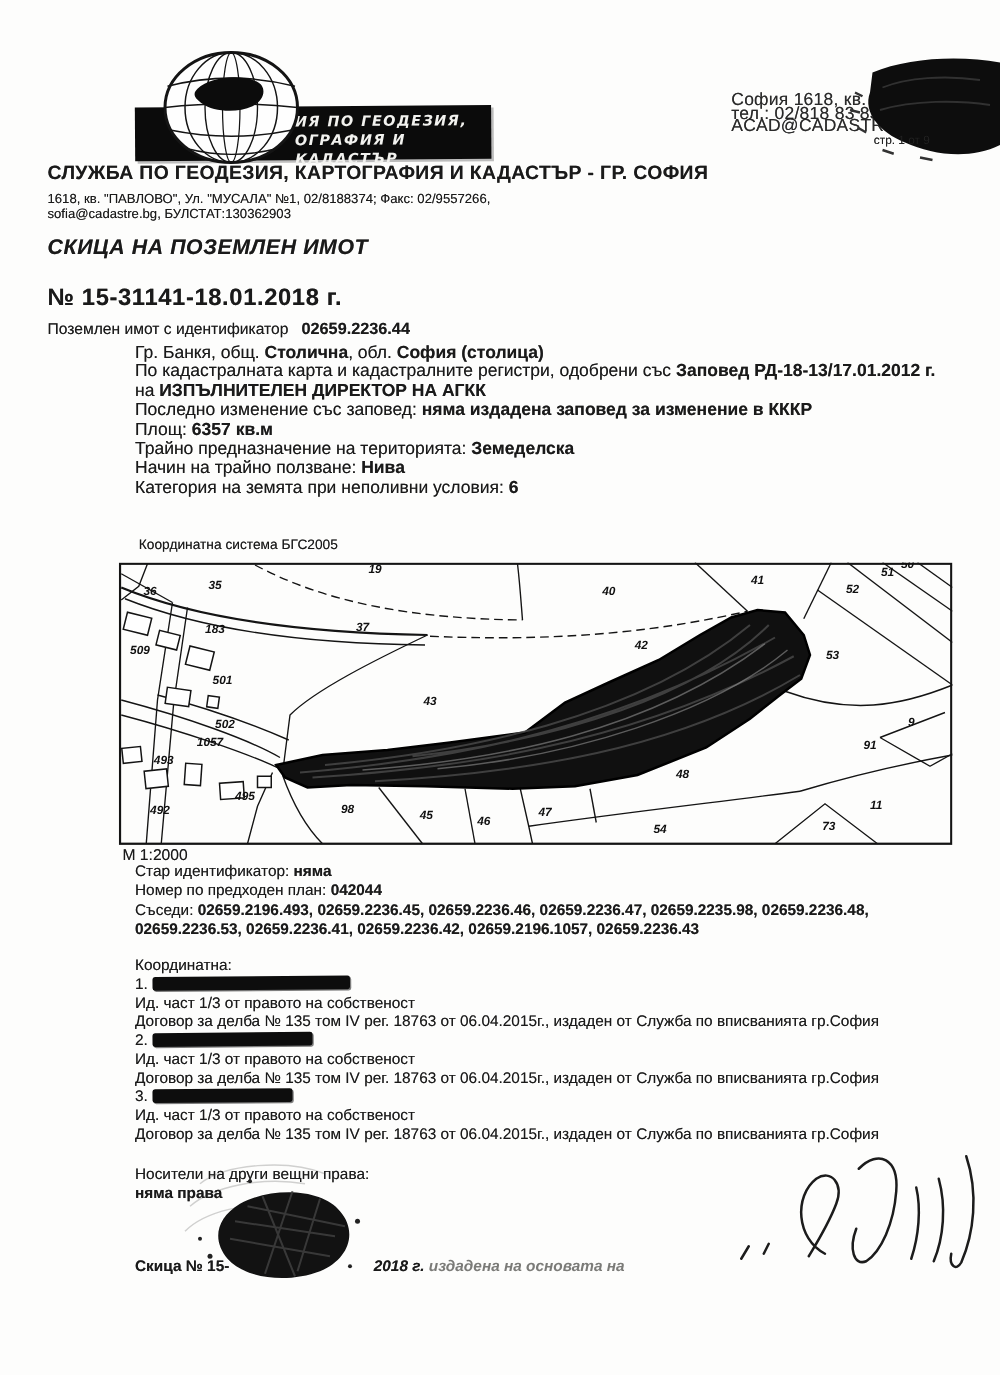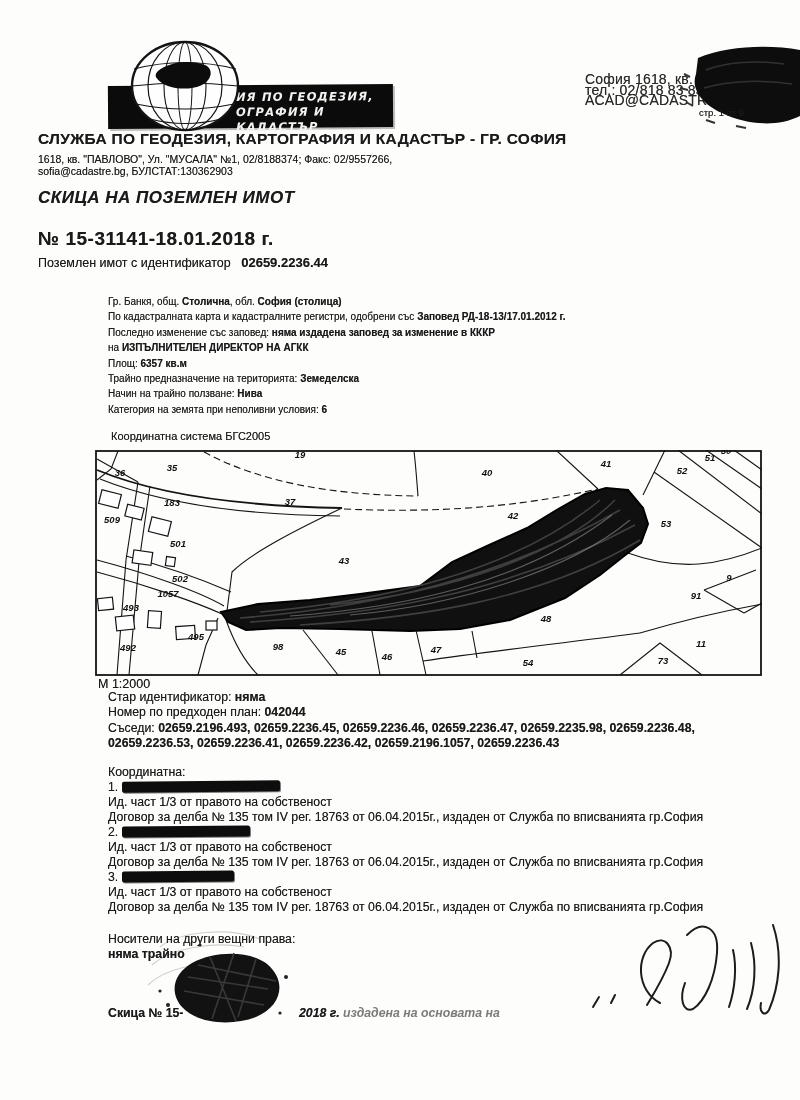--- a/index.html
+++ b/index.html
@@ -20,21 +20,21 @@
   .contact{left:585px;top:74px;font-size:14px;line-height:10.5px;color:#2a2a2a;letter-spacing:.2px;}
   .pagenum{left:699px;top:107px;font-size:9.5px;color:#222;}
   .office-title{top:130px;font-size:15.5px;font-weight:bold;letter-spacing:.3px;}
   .office-a1{top:153px;font-size:10.5px;}
   .office-a2{top:165px;font-size:10.5px;}
   .doc-title1{top:188px;font-size:17px;font-weight:bold;letter-spacing:.5px;font-style:italic;}
   .doc-title2{top:228px;font-size:19px;font-weight:bold;letter-spacing:.5px;}
   .ident{top:255px;font-size:12.5px;}
   .ident .b{font-size:13px;margin-top:21px;}
   
-  .propblock{left:108px;top:294px;width:665px;font-size:10px;line-height:15.4px;}
+  .propblock{left:108px;top:274px;width:665px;font-size:14px;line-height:15.4px;}
   .coordsys{left:111px;top:430px;font-size:11px;}
   .mapscale{top:677px;font-size:12.5px;font-weight:normal;}
   .aftermap{left:108px;top:690px;width:668px;font-size:12.3px;line-height:15.4px;}
   .owners{left:108px;top:765px;width:672px;font-size:12.3px;line-height:15px;}
   .redact{display:inline-block;height:11px;background:#0d0d0d;vertical-align:middle;
     border-radius:2px;transform:rotate(-.5deg) translateY(-1px);box-shadow:1px 1px 0 rgba(0,0,0,.5);}
   .rights{left:108px;top:932px;font-size:12.3px;line-height:15px;}
   .footline{top:1006px;font-size:12.3px;}
   .foot1{left:108px;font-weight:bold;}
   .foot2{left:299px;font-style:italic;}
@@ -86,22 +86,22 @@
 
   <div class="abs ctr ident scan">
     <span>Поземлен имот с идентификатор</span>
     <span>&nbsp;</span>
     <span class="b">02659.2236.44</span>
   </div>
 
   <div class="abs propblock scan">
     <div><span>Гр. Банкя, общ. </span><span class="b">Столична</span><span>, обл. </span><span class="b">София (столица)</span></div>
     <div><span>По кадастралната карта и кадастралните регистри, одобрени със </span><span class="b">Заповед РД-18-13/17.01.2012 г.</span></div>
+    <div><span>на </span><span class="b">ИЗПЪЛНИТЕЛЕН ДИРЕКТОР НА АГКК</span></div>
     <div><span>Последно изменение със заповед: </span><span class="b">няма издадена заповед за изменение в КККР</span></div>
-    <div><span>на </span><span class="b">ИЗПЪЛНИТЕЛЕН ДИРЕКТОР НА АГКК</span></div>
     <div><span>Площ: </span><span class="b">6357 кв.м</span></div>
     <div><span>Трайно предназначение на територията: </span><span class="b">Земеделска</span></div>
     <div><span>Начин на трайно ползване: </span><span class="b">Нива</span></div>
     <div><span>Категория на земята при неполивни условия: </span><span class="b">6</span></div>
   </div>
 
   <div class="abs coordsys scan">Координатна система БГС2005</div>
 
   <svg class="abs" style="left:95px;top:450px" width="667" height="227" viewBox="95 450 667 227">
     <g fill="none" stroke="#141414" stroke-width="1.1">
@@ -228,21 +228,21 @@
     <div>
       <span>3.</span>
       <span class="redact" style="width:112px"></span>
     </div>
     <div>Ид. част 1/3 от правото на собственост</div>
     <div>Договор за делба № 135 том IV рег. 18763 от 06.04.2015г., издаден от Служба по вписванията гр.София</div>
   </div>
 
   <div class="abs rights scan">
     <div>Носители на други вещни права:</div>
-    <div class="b">няма трайно</div>
+    <div class="b">няма права</div>
   </div>
 
   <div class="abs footline foot1 scan">Скица № 15-</div>
   <div class="abs footline foot2">
     <span class="b scan">2018 г. </span>
     <span class="faded">издадена на основата на</span>
   </div>
 
   <svg class="abs" style="left:140px;top:925px" width="180" height="105" viewBox="0 0 180 105">
     <g opacity=".22" stroke="#333" fill="none" stroke-width="1.2">

